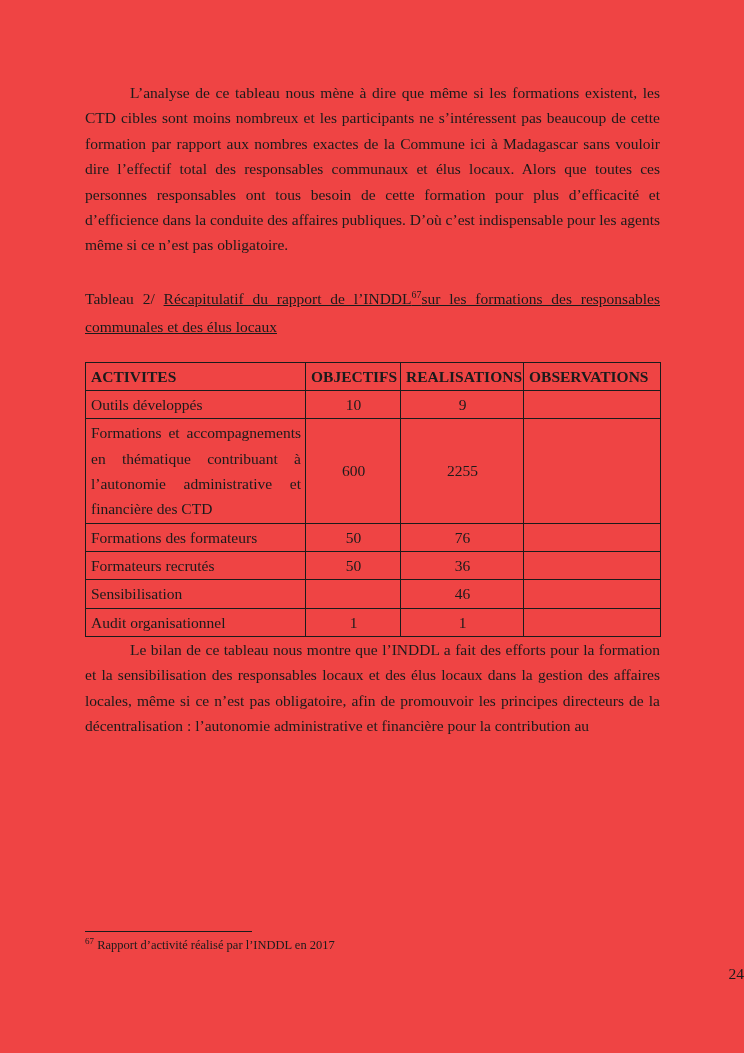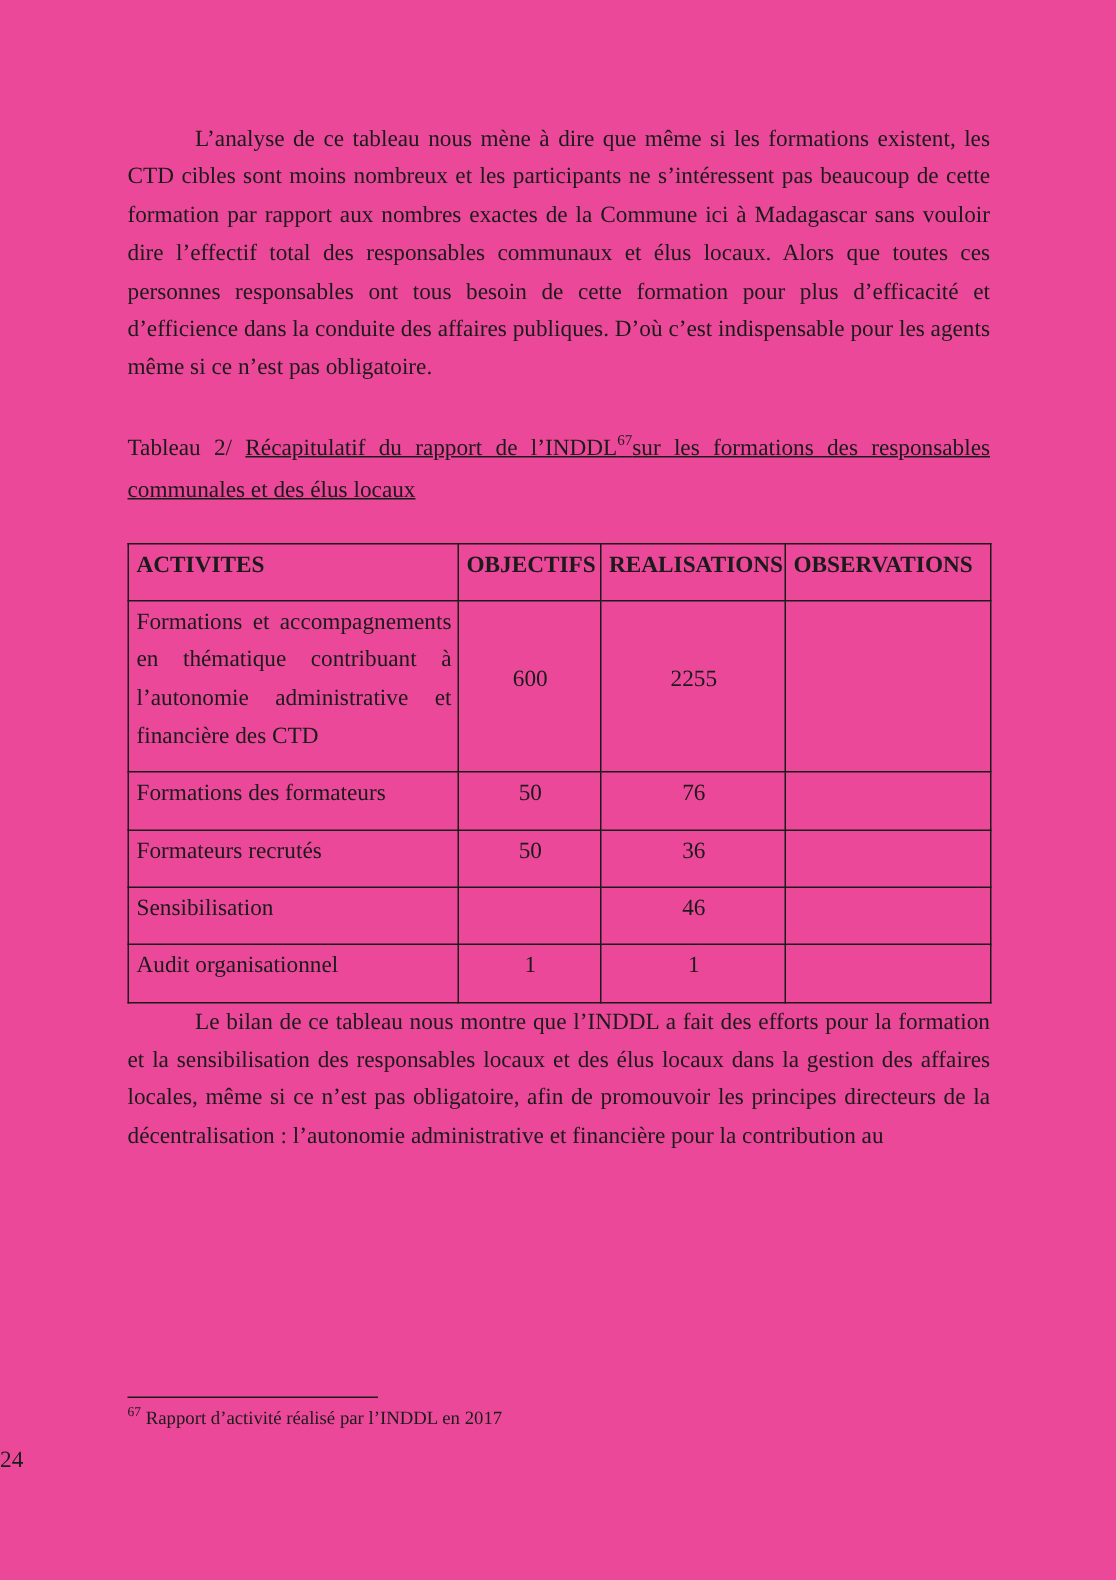--- a/index.html
+++ b/index.html
@@ -4,21 +4,21 @@
 <style>
   html, body {
     margin: 0;
     padding: 0;
     background: #ffffff;
   }
   .page {
     position: relative;
     width: 744px;
     height: 1053px;
-    background: #ec4899;
+    background: #ef4444;
     font-family: "Liberation Serif", "DejaVu Serif", serif;
     color: #1b1b1b;
     overflow: hidden;
   }
   .content {
     position: absolute;
     left: 85px;
     top: 80px;
     width: 575px;
   }
@@ -46,21 +46,21 @@
   table.report-table {
     border-collapse: collapse;
     table-layout: fixed;
     width: 575px;
     margin-top: 21px;
     font-size: 15.5px;
   }
   table.report-table th,
   table.report-table td {
     border: 1.5px solid #1b1b1b;
-    padding: 1px 4px 11px 5px;
+    padding: 1px 4px 1px 5px;
     line-height: 25.3px;
     vertical-align: middle;
     overflow: hidden;
   }
   table.report-table th {
     text-align: left;
     font-weight: bold;
   }
   td.cell-activity { text-align: justify; }
   td.cell-num { text-align: center; }
@@ -88,21 +88,21 @@
     font-size: 12.5px;
     line-height: 16px;
   }
   .footnote-text sup { font-size: 9px; }
 
   .page-number {
     position: absolute;
     top: 965px;
     left: 0;
     width: 744px;
-    text-align: left;
+    text-align: right;
     font-size: 15.5px;
     font-family: Liberation Serif, serif;
   }
 </style>
 </head>
 <body>
 
 <div class="page">
   <div class="content">
 
@@ -119,20 +119,26 @@
       </colgroup>
       <thead>
         <tr>
           <th>ACTIVITES</th>
           <th>OBJECTIFS</th>
           <th>REALISATIONS</th>
           <th>OBSERVATIONS</th>
         </tr>
       </thead>
       <tbody>
+        <tr>
+          <td class="cell-activity">Outils développés</td>
+          <td class="cell-num">10</td>
+          <td class="cell-num">9</td>
+          <td></td>
+        </tr>
         <tr>
           <td class="cell-activity">Formations et accompagnements en thématique contribuant à l’autonomie administrative et financière des CTD</td>
           <td class="cell-num">600</td>
           <td class="cell-num">2255</td>
           <td></td>
         </tr>
         <tr>
           <td class="cell-activity">Formations des formateurs</td>
           <td class="cell-num">50</td>
           <td class="cell-num">76</td>

